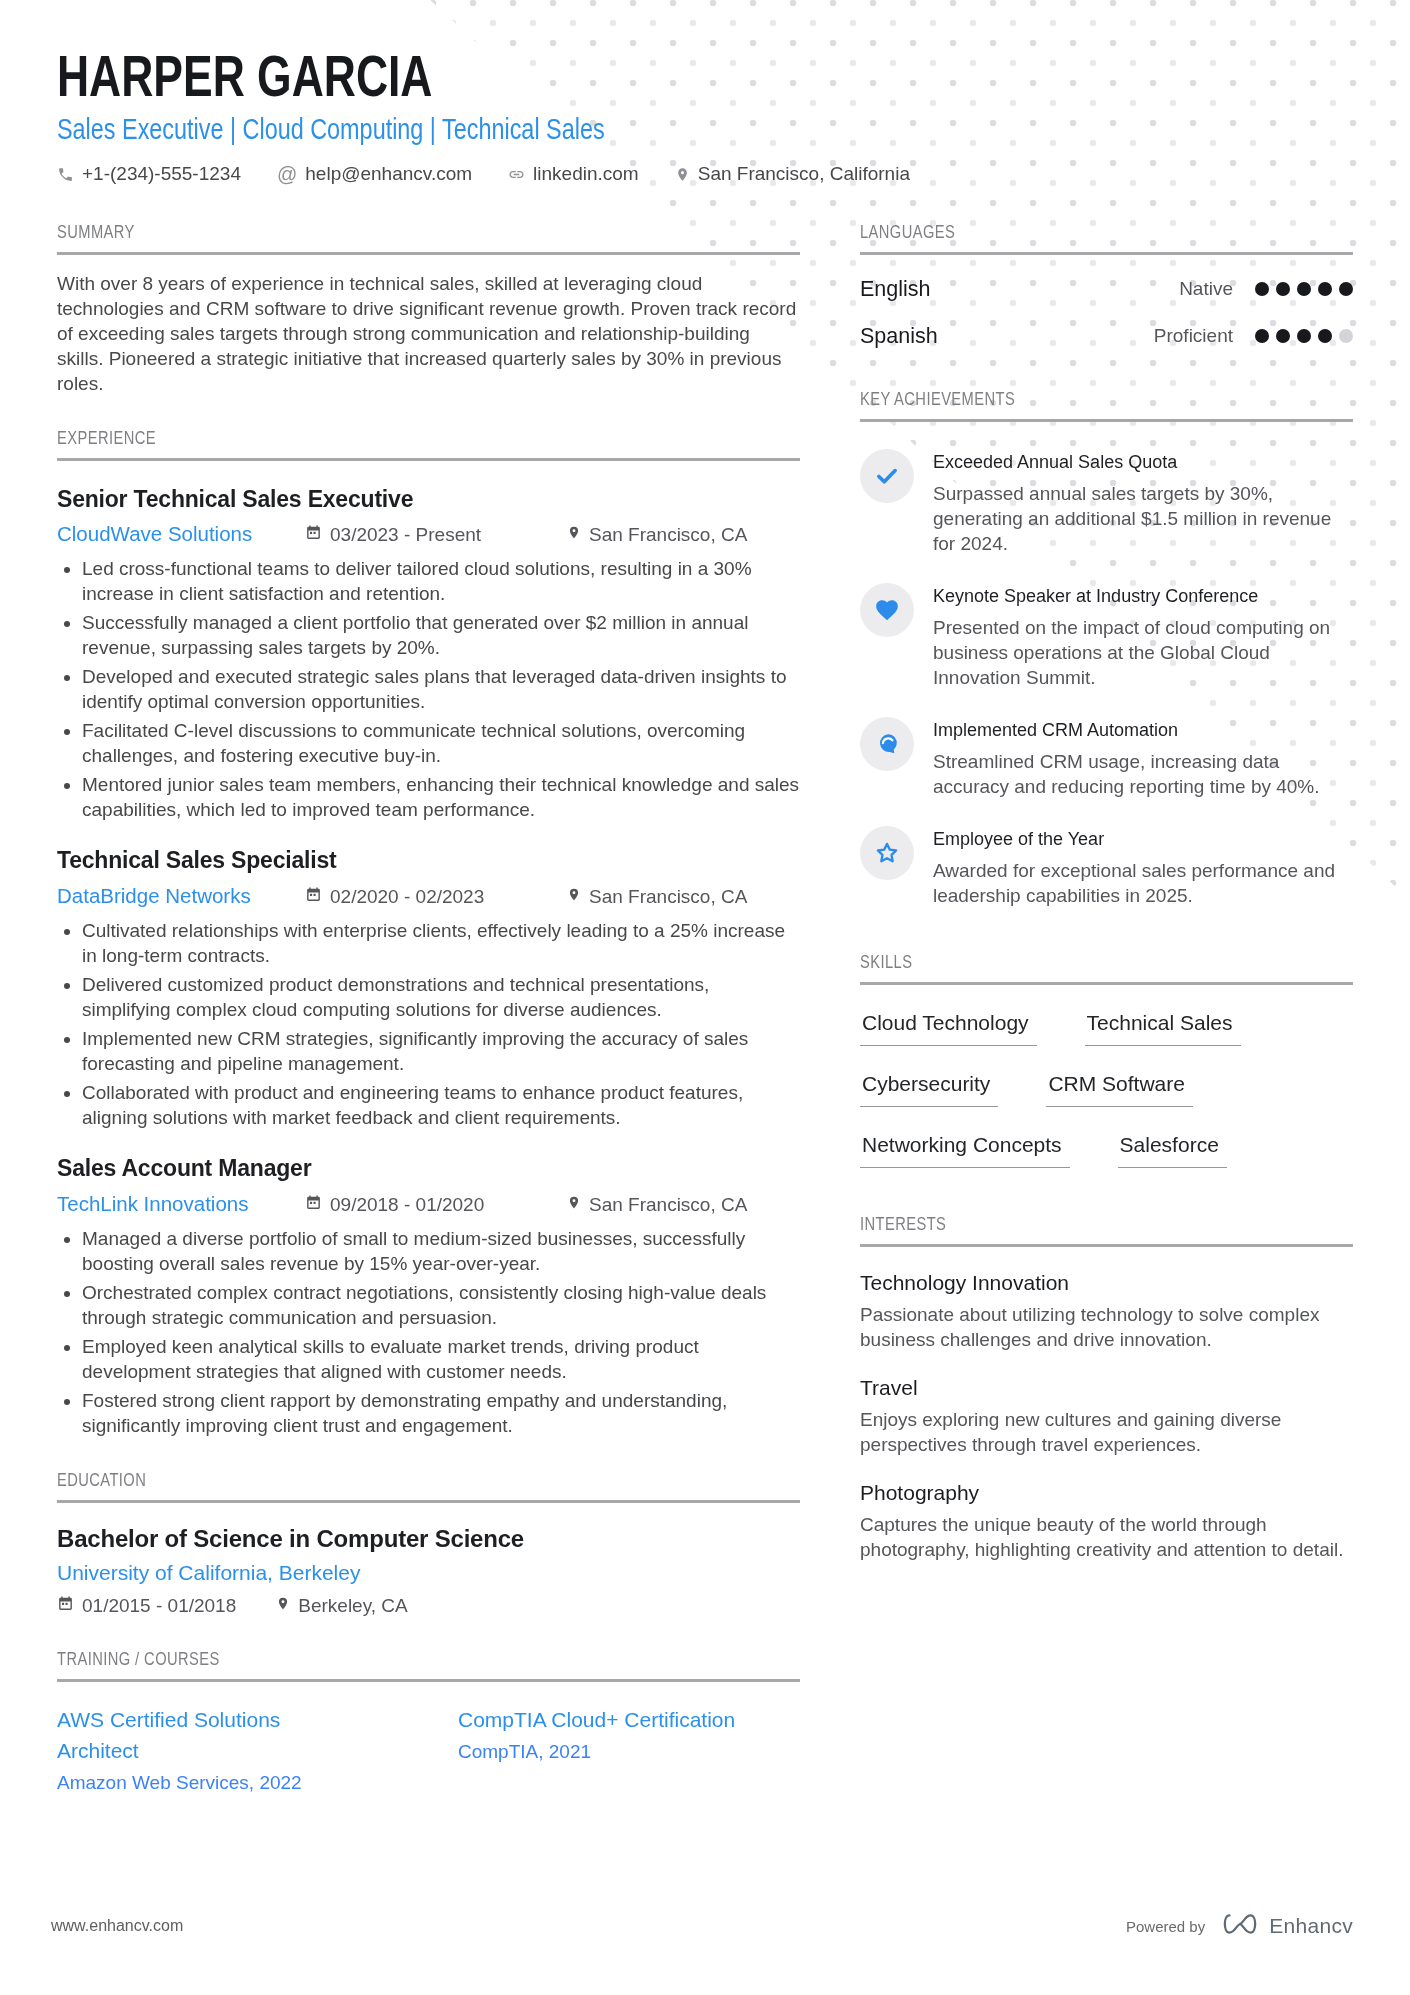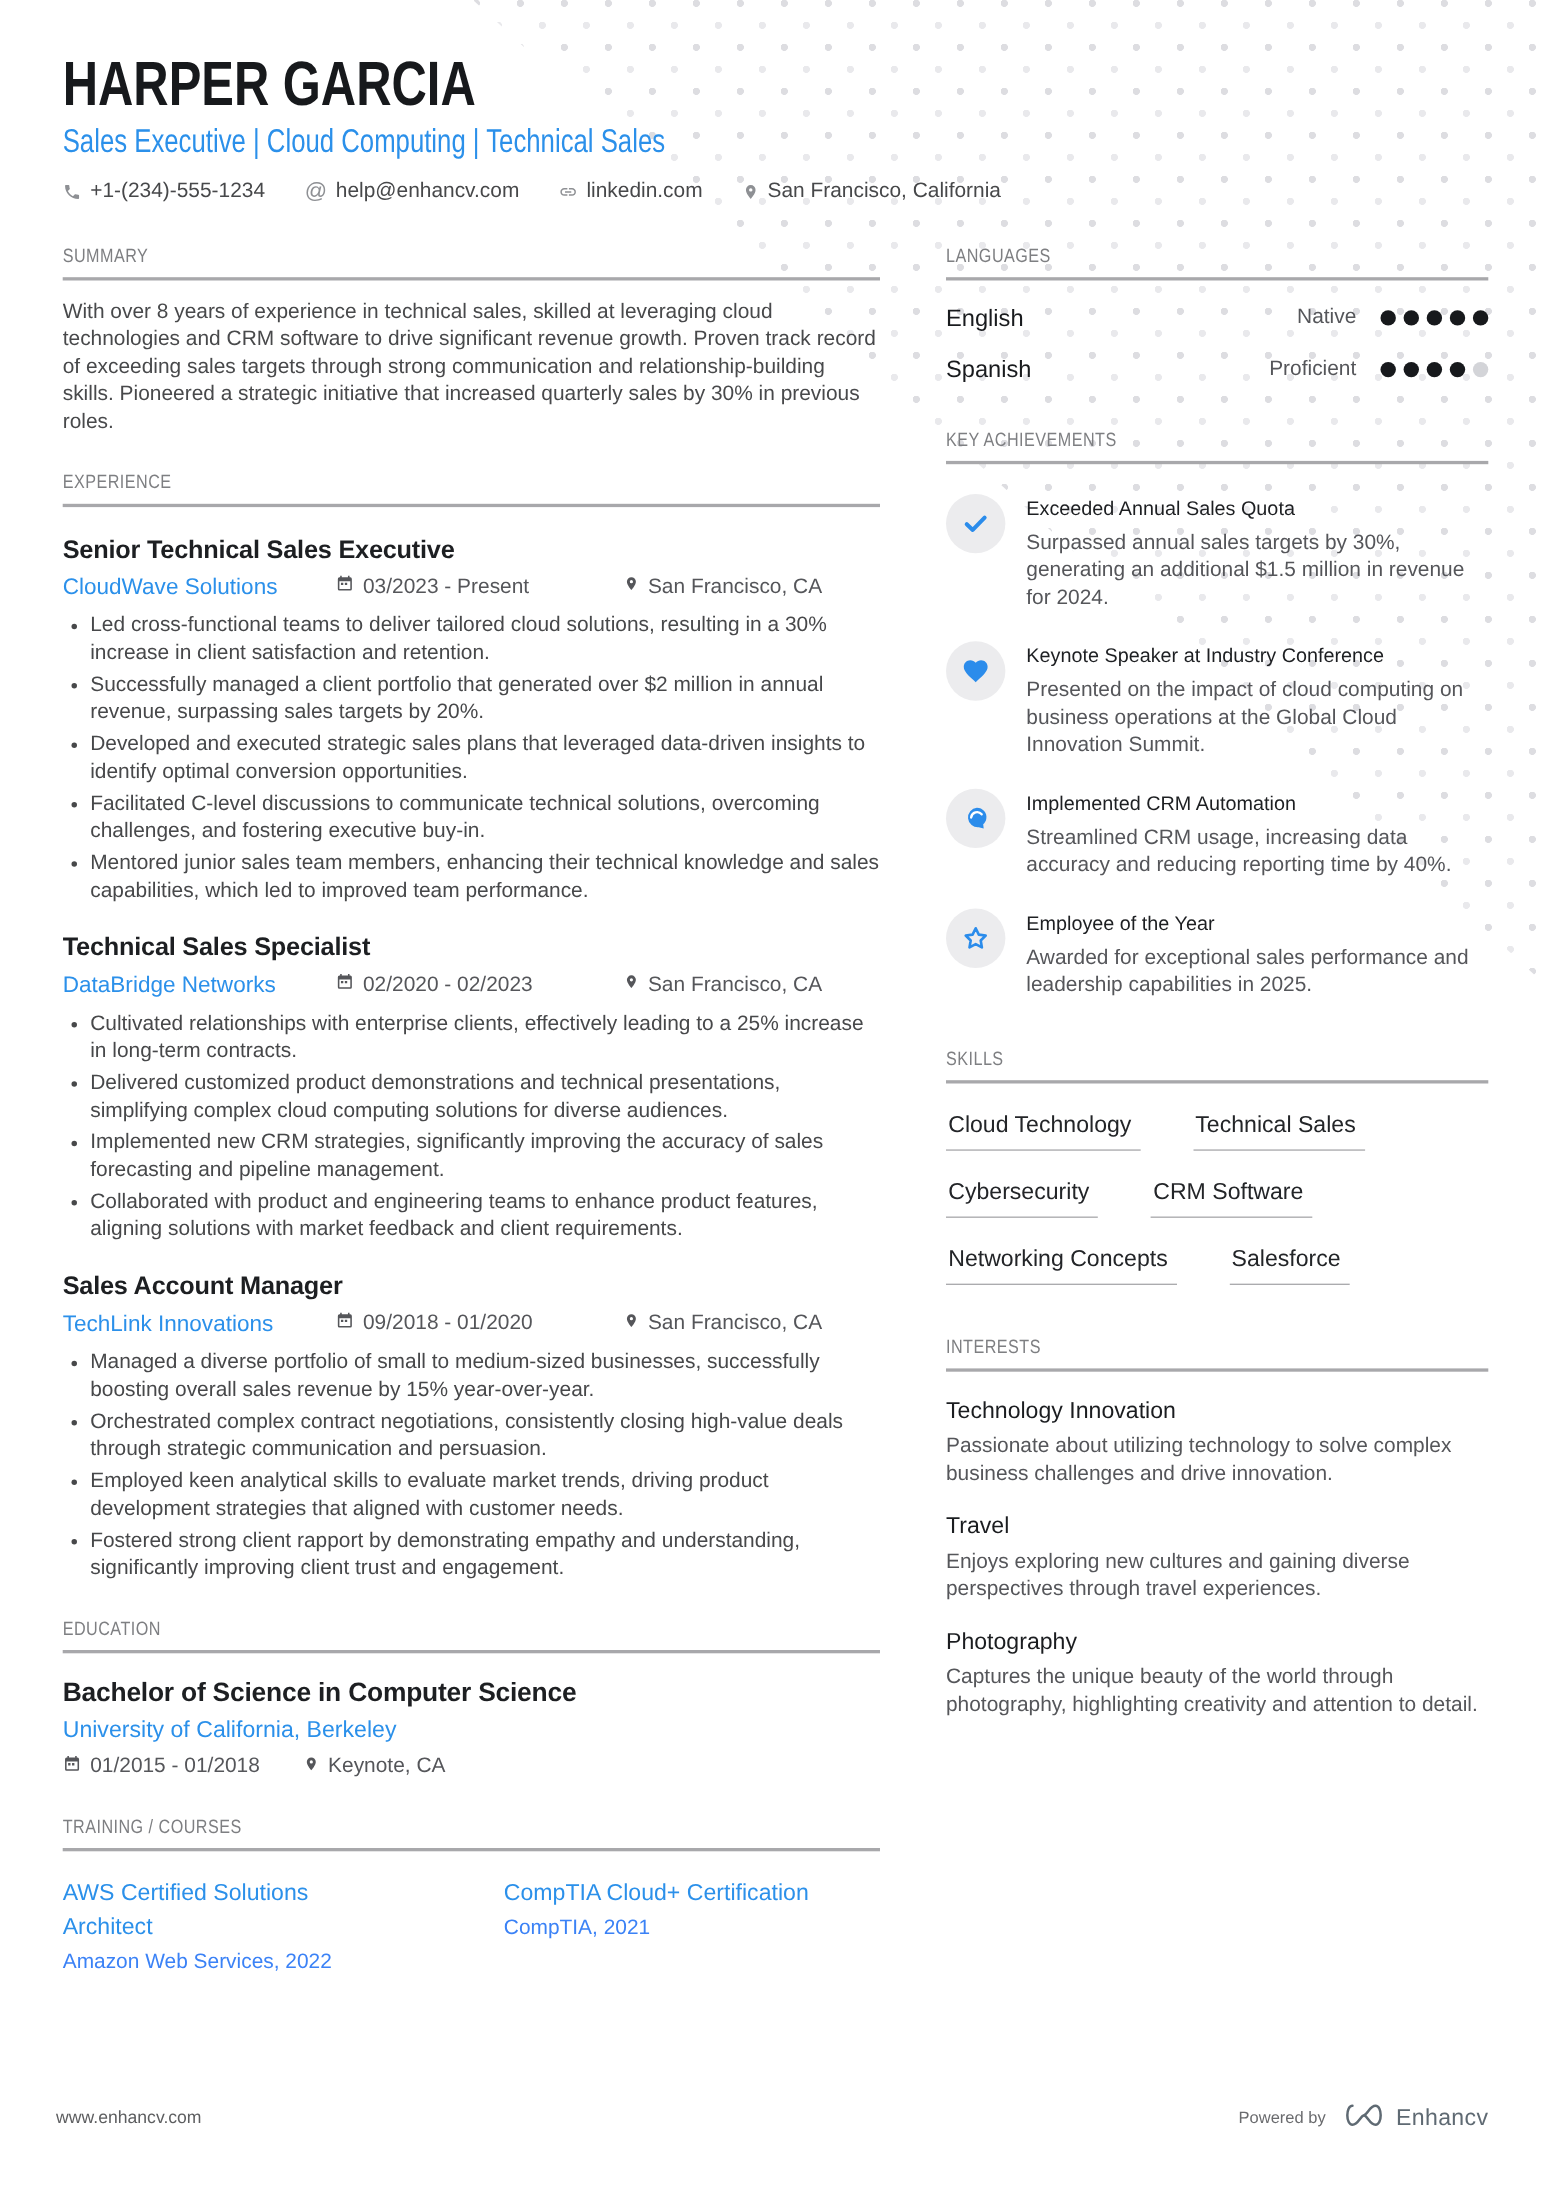--- a/index.html
+++ b/index.html
@@ -40,21 +40,21 @@
   .section { margin-top:32px; }
   .section:first-child { margin-top:0; }
   .section-h {
     margin:0; font-size:17.5px; font-weight:400; color:#7e7f82; letter-spacing:.5px;
     border-bottom:3px solid #a8a8ab; padding-bottom:9px;
   }
   .summary-text { font-size:19px; line-height:25px; color:#48494b; margin-top:16px; }
 
   .xp-entry { margin-top:24px; }
   .xp-role { font-size:23px; font-weight:700; color:#1d1f22; letter-spacing:-.2px; line-height:1.25; }
-  .xp-meta { display:flex; align-items:flex-start; margin-top:9px; font-size:19px; color:#55565a; }
+  .xp-meta { display:flex; align-items:flex-end; margin-top:9px; font-size:19px; color:#55565a; }
   .xp-company { color:#2b90ea; font-size:20.5px; width:248px; flex:none; }
   .meta-group { display:flex; align-items:center; gap:8px; }
   .meta-date { width:262px; flex:none; }
   .xp-bullets { margin:10px 0 0; padding-left:25px; font-size:19px; line-height:25px; color:#47484a; }
   .xp-bullets li { margin-bottom:4px; }
 
   .edu-degree { font-size:24px; font-weight:700; color:#1d1f22; margin-top:22px; letter-spacing:-.2px; }
   .edu-school { font-size:21px; color:#2b90ea; margin-top:8px; }
   .edu-meta { display:flex; align-items:center; gap:40px; margin-top:10px; font-size:19px; color:#55565a; }
 
@@ -238,21 +238,21 @@
           <span class="meta-group">
             <span><svg width="17" height="17" viewBox="0 0 24 24">
                   <path fill="#55565a" d="M19 4h-1V2h-2v2H8V2H6v2H5a2 2 0 0 0-2 2v13a2 2 0 0 0 2 2h14a2 2 0 0 0 2-2V6a2 2 0 0 0-2-2zm0 15H5V9h14v10zM7 11h3v3H7zm5 0h3v3h-3z"></path>
                 </svg></span>
             <span>01/2015 - 01/2018</span>
           </span>
           <span class="meta-group">
             <span><svg width="14" height="17" viewBox="0 0 24 24">
                   <path fill="#55565a" d="M12 2a7 7 0 0 0-7 7c0 5.25 7 13 7 13s7-7.75 7-13a7 7 0 0 0-7-7zm0 9.5a2.5 2.5 0 1 1 0-5 2.5 2.5 0 0 1 0 5z"></path>
                 </svg></span>
-            <span>Keynote, CA</span>
+            <span>Berkeley, CA</span>
           </span>
         </div>
       </section>
 
       <section class="section">
         <h2 class="section-h"><span class="cond-h">TRAINING / COURSES</span></h2>
         <div class="training-list">
           <div class="course">
             <div class="course-title">AWS Certified Solutions Architect</div>
             <div class="course-org">Amazon Web Services, 2022</div>

